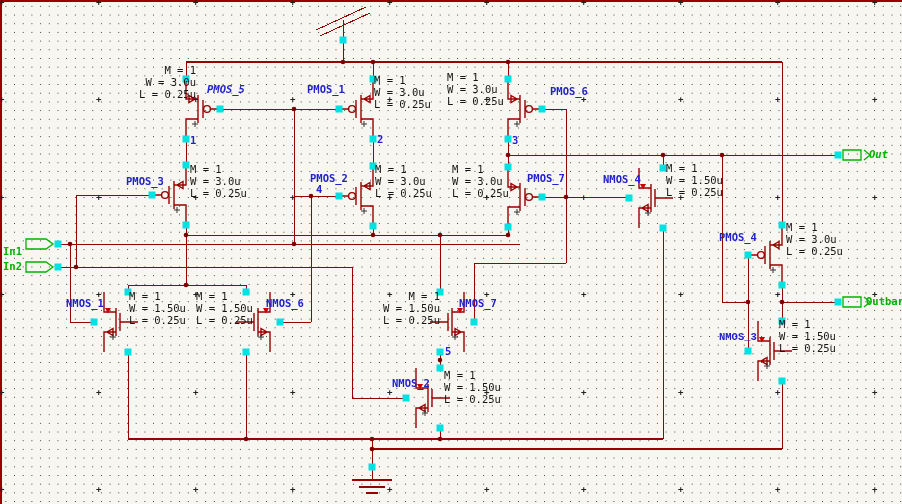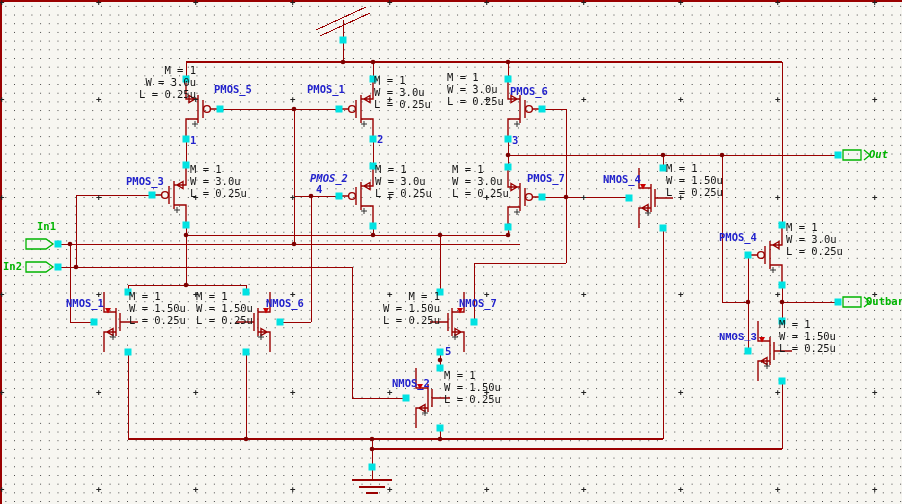--- a/index.html
+++ b/index.html
@@ -276,37 +276,37 @@
     <span class="plus" style="left: 775px; top: 192.8px;">+</span>
     <span class="plus" style="left: 775px; top: 290.2px;">+</span>
     <span class="plus" style="left: 775px; top: 387.6px;">+</span>
     <span class="plus" style="left: 775px; top: 485px;">+</span>
     <span class="plus" style="left: 872px; top: -2px;">+</span>
     <span class="plus" style="left: 872px; top: 95.4px;">+</span>
     <span class="plus" style="left: 872px; top: 192.8px;">+</span>
     <span class="plus" style="left: 872px; top: 290.2px;">+</span>
     <span class="plus" style="left: 872px; top: 387.6px;">+</span>
     <span class="plus" style="left: 872px; top: 485px;">+</span>
-    <div class="t dev-label" style="left: 214px; top: 83px;">PMOS_5</div>
+    <div class="t dev-label" style="left: 207px; top: 83px; font-style: italic;">PMOS_5</div>
     <div class="t param" style="left: 124px; top: 64px; width: 72px; text-align: right;">M = 1
 W = 3.0u
 L = 0.25u</div>
     <div class="t dev-label" style="left: 307px; top: 83px;">PMOS_1</div>
     <div class="t param" style="left: 374px; top: 74px;">M = 1
 W = 3.0u
 L = 0.25u</div>
-    <div class="t dev-label" style="left: 510px; top: 85px;">PMOS_6</div>
+    <div class="t dev-label" style="left: 550px; top: 85px;">PMOS_6</div>
     <div class="t param" style="left: 447px; top: 71px;">M = 1
 W = 3.0u
 L = 0.25u</div>
     <div class="t dev-label" style="left: 126px; top: 175px;">PMOS_3</div>
     <div class="t param" style="left: 190px; top: 163px;">M = 1
 W = 3.0u
 L = 0.25u</div>
-    <div class="t dev-label" style="left: 310px; top: 172px; font-style: italic;">PMOS_2</div>
+    <div class="t dev-label" style="left: 310px; top: 172px;">PMOS_2</div>
     <div class="t param" style="left: 375px; top: 163px;">M = 1
 W = 3.0u
 L = 0.25u</div>
     <div class="t dev-label" style="left: 527px; top: 172px;">PMOS_7</div>
     <div class="t param" style="left: 452px; top: 163px;">M = 1
 W = 3.0u
 L = 0.25u</div>
     <div class="t dev-label" style="left: 603px; top: 173px;">NMOS_4</div>
     <div class="t param" style="left: 666px; top: 162px;">M = 1
 W = 1.50u
@@ -328,21 +328,21 @@
 W = 1.50u
 L = 0.25u</div>
     <div class="t dev-label" style="left: 459px; top: 297px;">NMOS_7</div>
     <div class="t param" style="left: 368px; top: 290px; width: 72px; text-align: right;">M = 1
 W = 1.50u
 L = 0.25u</div>
     <div class="t dev-label" style="left: 380px; top: 377px; padding-left: 12px;">NMOS_2</div>
     <div class="t param" style="left: 444px; top: 369px;">M = 1
 W = 1.50u
 L = 0.25u</div>
-    <div class="t portlbl" style="left: 3px; top: 220px; margin-left: 34px;">In1</div>
+    <div class="t portlbl" style="left: 3px; top: 245px;">In1</div>
     <div class="t portlbl" style="left: 3px; top: 260px;">In2</div>
     <div class="t portlbl" style="left: 869px; top: 148px; font-style: italic;">Out</div>
     <div class="t portlbl" style="left: 866px; top: 295px;">Outbar</div>
     <div class="t net" style="left: 190px; top: 134px;">1</div>
     <div class="t net" style="left: 377px; top: 133px;">2</div>
     <div class="t net" style="left: 512px; top: 134px;">3</div>
     <div class="t net" style="left: 316px; top: 183px;">4</div>
     <div class="t net" style="left: 445px; top: 345px;">5</div>
   </div>
 

